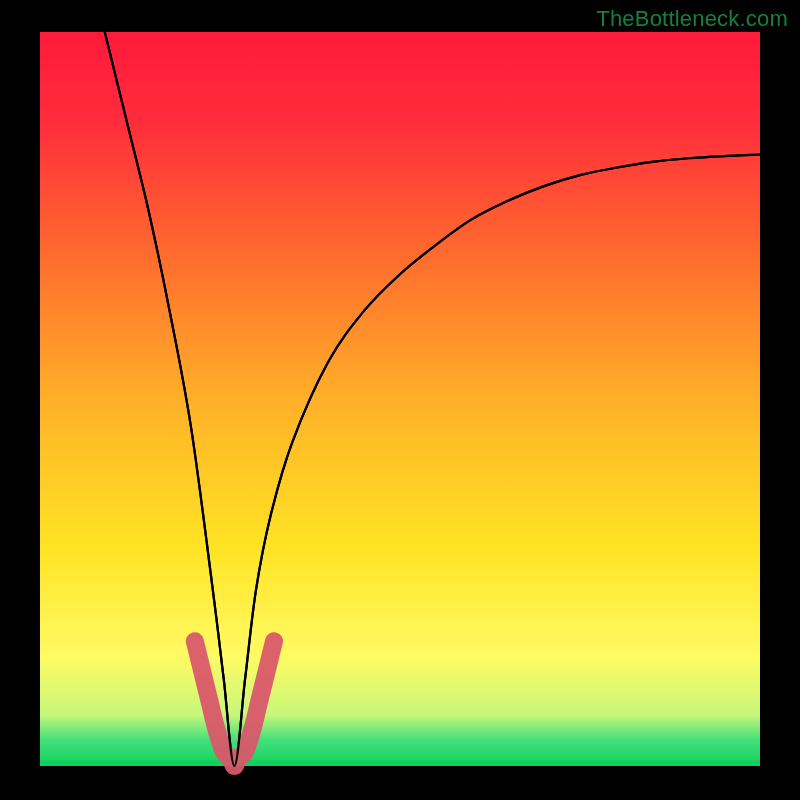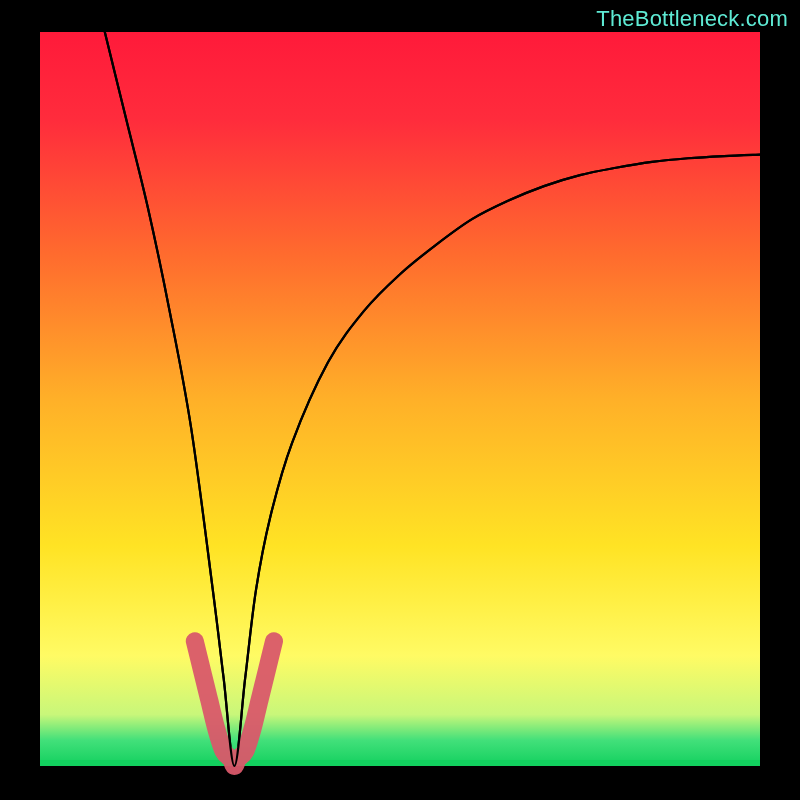--- a/index.html
+++ b/index.html
@@ -16,21 +16,21 @@
     top: 0;
     left: 0;
     width: 800px;
     height: 800px;
     background: #000;
   }
   .watermark {
     position: absolute;
     top: 6px;
     right: 12px;
-    color: #5eead4;
+    color: #15803d;
     font-size: 22px;
     font-weight: 500;
     letter-spacing: 0.2px;
     user-select: none;
   }
   svg.plot {
     position: absolute;
     top: 0;
     left: 0;
   }

